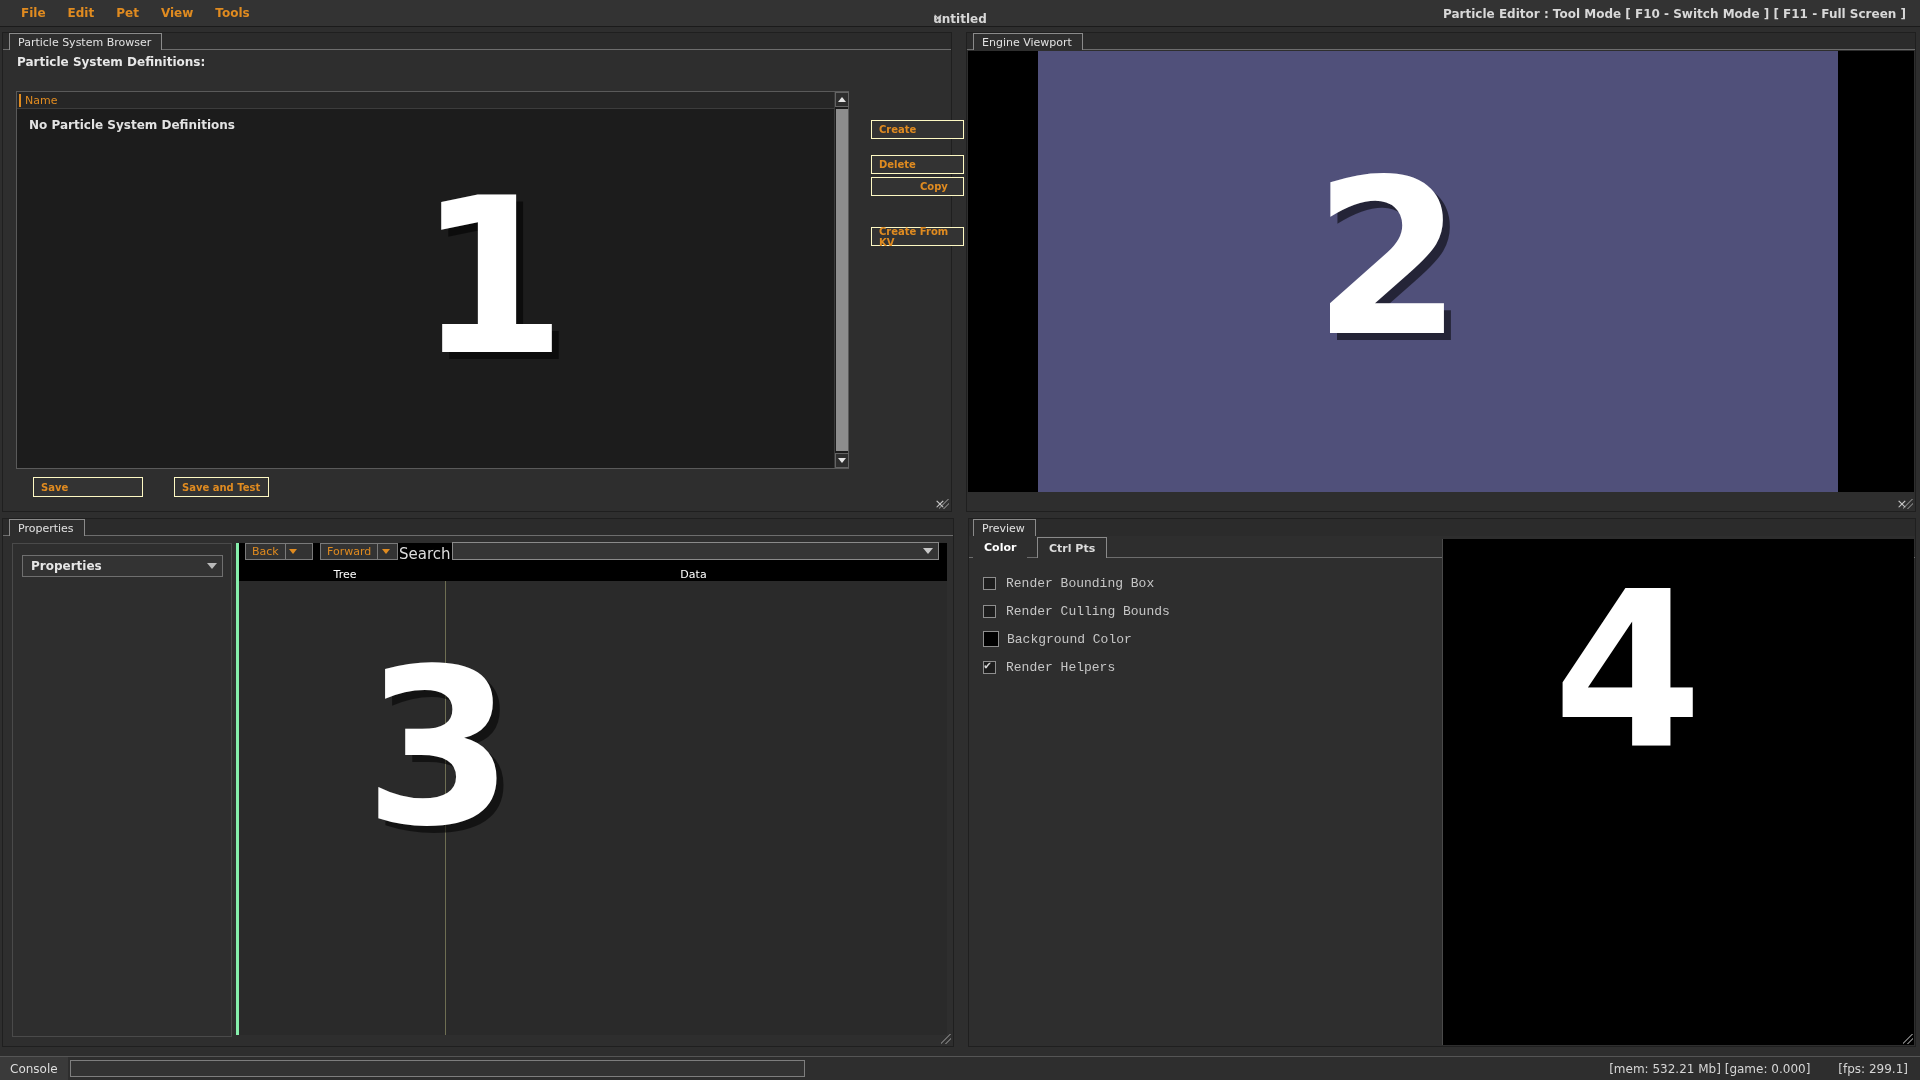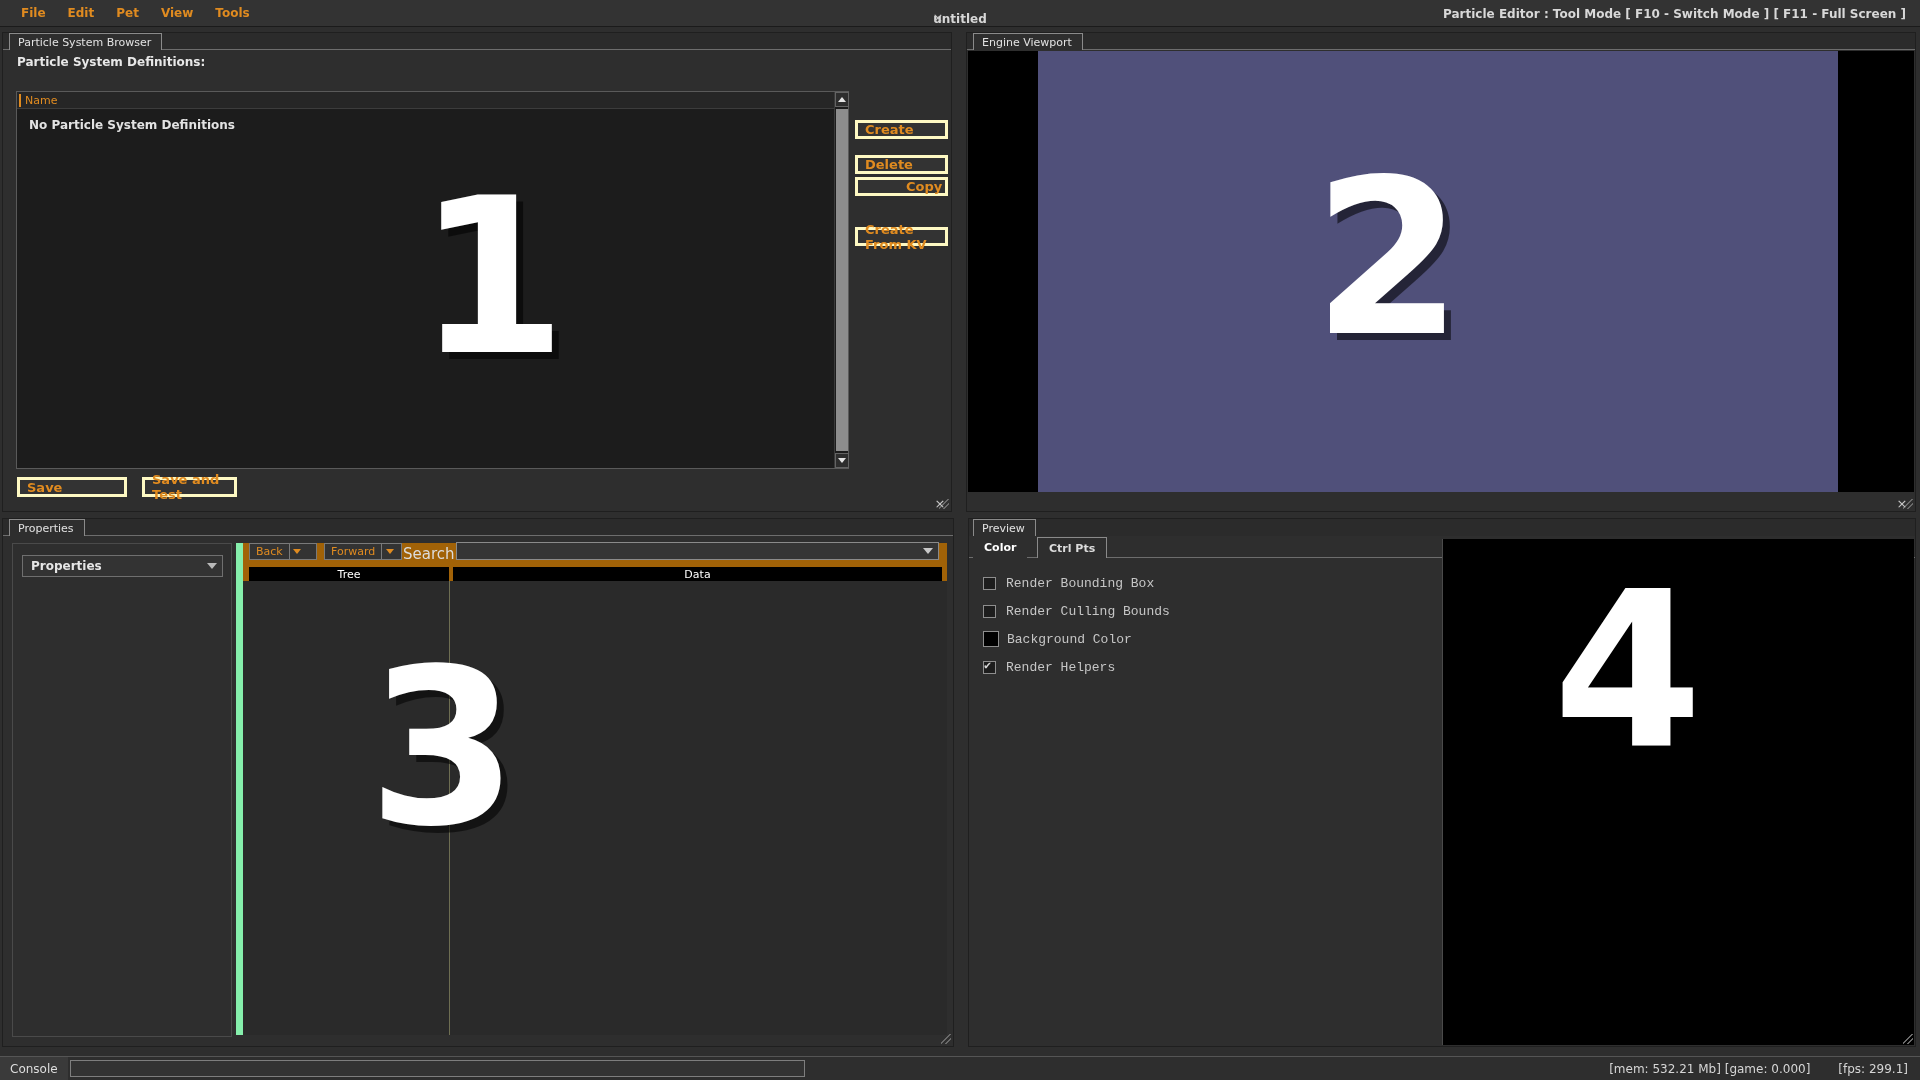--- a/index.html
+++ b/index.html
@@ -103,25 +103,26 @@
   .vscroll .arrow.up { top: 0; }
   .vscroll .arrow.down { bottom: 0; }
   .tri-up { width: 0; height: 0; border-left: 4px solid transparent; border-right: 4px solid transparent; border-bottom: 5px solid #e4e4e4; }
   .tri-dn { width: 0; height: 0; border-left: 4px solid transparent; border-right: 4px solid transparent; border-top: 5px solid #e4e4e4; }
   .vscroll .thumb {
     position: absolute; left: 1px; top: 17px; width: 12px; bottom: 17px;
     background: #8d8d8d;
   }
   .btn {
     background: #333333;
-    border: 3px solid #fef9c3;
-    color: #e08b20; font-size: 13px; font-weight: bold;
+    border: 1px solid #fef9c3;
+    color: #e08b20; font-size: 10px; font-weight: bold;
     display: flex; align-items: center;
     padding-left: 7px;
     cursor: default;
+    margin-left: 16px;
   }
   .psb-btns { position: absolute; left: 852px; top: 87px; }
   .psb-btns .btn { position: absolute; left: 0; width: 93px; height: 19px; }
   .sv-btns { position: absolute; left: 14px; bottom: 14px; display: flex; gap: 15px; }
   .sv-btns .btn { height: 20px; }
 
   
   #pnl-viewport { left: 966px; top: 32px; width: 950px; height: 480px; background: #2e2e2e; }
   .vp-canvas {
     position: absolute; left: 1px; top: 18px; width: 946px; height: 441px;
@@ -137,21 +138,21 @@
   }
   .combo {
     background: #333333; border: 1px solid #6f6f6f;
     display: flex; align-items: center; justify-content: space-between;
     padding: 0 5px 0 8px; color: #e6e6e6; font-size: 12px; font-weight: bold;
   }
   .combo .cv-arrow { width: 0; height: 0; border-left: 5px solid transparent; border-right: 5px solid transparent; border-top: 6px solid #b9b9b9; }
   #prop-combo { position: absolute; left: 9px; top: 11px; width: 201px; height: 22px; }
   .prop-right {
     position: absolute; left: 233px; top: 24px; right: 6px; bottom: 11px;
-    background: #a16207; border-left: 7px solid #86efac; padding-left: 12px;
+    background: #000000; border-left: 3px solid #86efac; padding-left: 12px;
   }
   .prop-toolbar { position: absolute; left: 0; top: 0; height: 22px; width: 100%; }
   .nav-btn {
     position: absolute; top: 0; height: 17px;
     background: #333333; border: 1px solid #7a7a7a;
     display: flex; align-items: center;
   }
   .nav-btn .nb-label { color: #e08b20; font-size: 11px; padding: 0 6px; }
   .nav-btn .nb-sep { width: 1px; background: #7a7a7a; align-self: stretch; }
   .nav-btn .nb-arrow {

